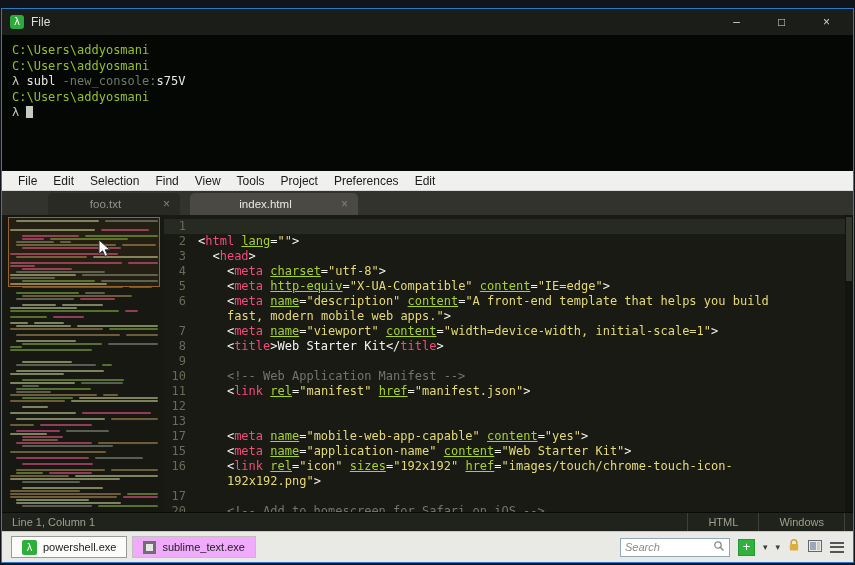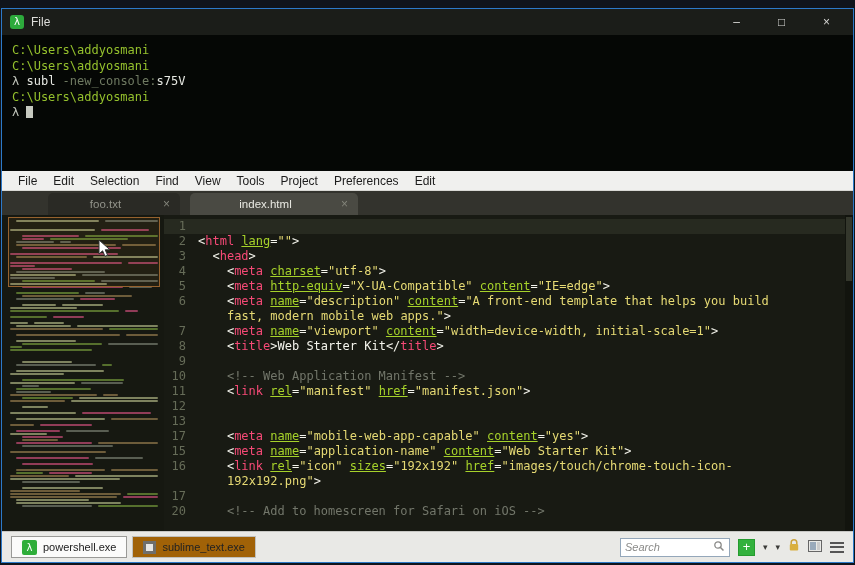--- a/index.html
+++ b/index.html
@@ -66,21 +66,21 @@
   .statusbar { height:19px; background:#20231c; border-top:1px solid #0a0b08; display:flex;
                align-items:center; padding-left:10px; flex:none; font-size:11px; color:#9aa092; }
   .sb-right { margin-left:auto; display:flex; height:100%; align-items:center; }
   .sb-item { border-left:1px solid #3c4036; padding:0 20px; line-height:18px; }
   .sb-item:last-child { border-right:1px solid #3c4036; margin-right:8px; }
 
   
   .taskbar { height:31px; background:#e9e9e6; border-top:1px solid #c7c7c4; display:flex;
              align-items:center; padding:0 9px; flex:none; }
   .task-tab { height:22px; display:flex; align-items:center; gap:6px; padding:0 10px; font-size:11px;
-              color:#222; border:1px solid #c0c0bd; background:#a16207; margin-right:5px; }
+              color:#222; border:1px solid #c0c0bd; background:#f0abfc; margin-right:5px; }
   .task-tab.active { background:#fbfbfa; border-color:#9a9a97; }
   .task-icon.ps { width:15px; height:15px; background:#2fae3a; border-radius:2px; color:#fff; font-size:10px;
                   line-height:15px; text-align:center; font-family:"DejaVu Sans Mono",monospace; }
   .task-icon.st { width:13px; height:13px; background:#6f6f6d; position:relative; }
   .task-icon.st::after { content:""; position:absolute; inset:3px; background:#e8e8e6; }
   .task-right { margin-left:auto; display:flex; align-items:center; gap:8px; }
   .search-box { display:flex; align-items:center; background:#fff; border:1px solid #94a7ba;
                 height:19px; width:110px; padding:0 4px; }
   .search-box input { border:0; outline:0; flex:1; width:80px; font-size:11px; font-style:italic;
                       color:#333; font-family:"Liberation Sans",sans-serif; background:transparent; }
@@ -326,20 +326,27 @@
         <div class="ed-line">
           <div class="ln">20</div>
           <div class="lt"><span class="c-plain">    </span><span class="c-comment">&lt;!-- Add to homescreen for Safari on iOS --&gt;</span></div>
         </div>
       </div>
     <div class="scrollbar">
       <div class="sb-thumb"></div>
     </div>
   </div>
 
+  <div class="statusbar">
+    <span>Line 1, Column 1</span>
+    <div class="sb-right">
+      <span class="sb-item">HTML</span>
+      <span class="sb-item">Windows</span>
+    </div>
+  </div>
 
   <div class="taskbar">
     <div class="task-tabs" style="display:flex;align-items:center;">
         <div class="task-tab active">
           <span class="task-icon ps">λ</span>
           <span class="task-label">powershell.exe</span>
         </div>
         <div class="task-tab">
           <span class="task-icon st"></span>
           <span class="task-label">sublime_text.exe</span>

